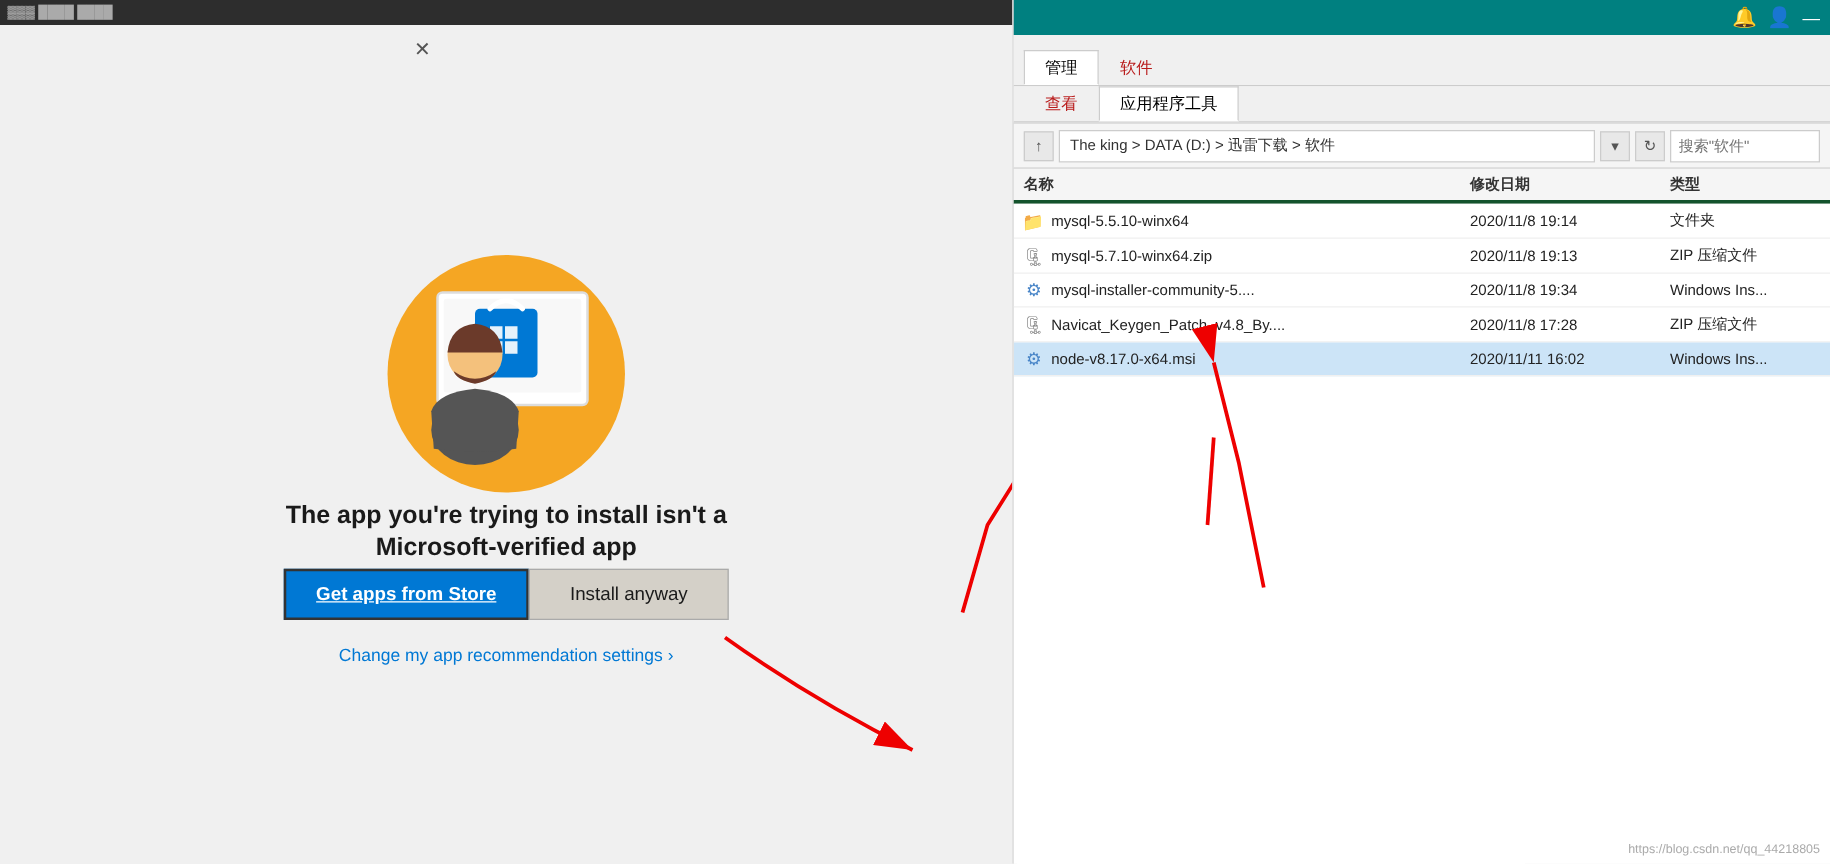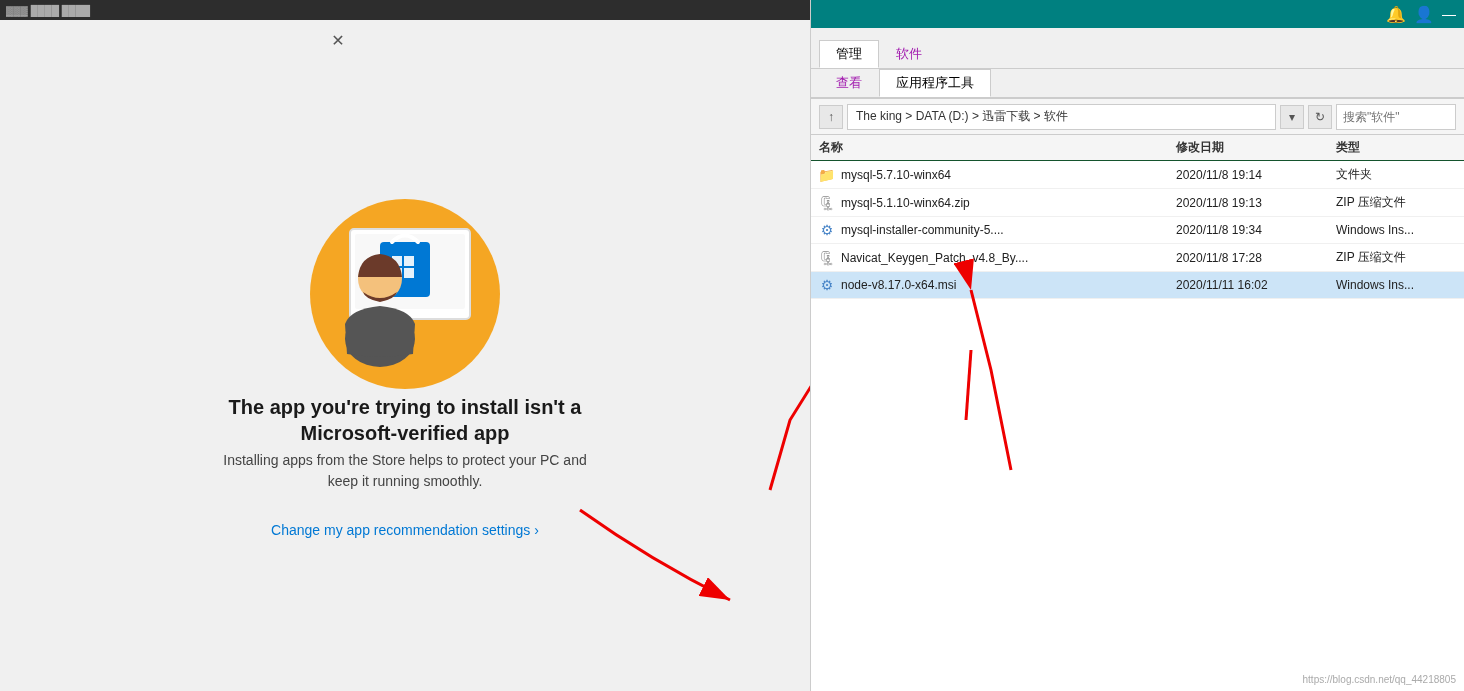--- a/index.html
+++ b/index.html
@@ -113,21 +113,21 @@
       background: #f5f5f5;
       border-bottom: 1px solid #ccc;
       padding: 0;
     }
 
     .ribbon-tab {
       padding: 4px 16px;
       font-size: 13px;
       cursor: pointer;
       border: 1px solid transparent;
-      color: #a21caf;
+      color: #b91c1c;
     }
 
     .ribbon-tab.active {
       background: #fff;
       border-color: #ccc;
       border-bottom-color: #fff;
       color: #000;
     }
 
     
@@ -181,21 +181,21 @@
       flex: 1;
       overflow-y: auto;
       background: #fff;
     }
 
     .file-list-header {
       display: grid;
       grid-template-columns: 1fr 160px 120px;
       padding: 4px 8px;
       background: #f5f5f5;
-      border-bottom: 1px solid #14532d;
+      border-bottom: 3px solid #14532d;
       font-size: 12px;
       font-weight: 600;
       color: #333;
     }
 
     .file-row {
       display: grid;
       grid-template-columns: 1fr 160px 120px;
       padding: 5px 8px;
       border-bottom: 1px solid #f0f0f0;
@@ -333,22 +333,25 @@
 
       <path d="M68 118 Q85 130 102 118 Q100 125 85 128 Q70 125 68 118 Z" fill="#6b3a2a"></path>
 
       <ellipse cx="85" cy="165" rx="35" ry="28" fill="#555"></ellipse>
 
       <path d="M50 150 Q55 135 85 132 Q115 135 120 150 L118 180 Q85 185 52 180 Z" fill="#555"></path>
     </svg>
   </div>
 
   <div class="dialog-title">The app you're trying to install isn't a Microsoft-verified app</div>
-  <div class="dialog-subtitle">Installing apps from the Store helps to protect your PC and keep it running smoothly.</div>
-
+
+  <div class="button-row">
+    <button class="btn-store">Get apps from Store</button>
+    <button class="btn-install">Install anyway</button>
+  </div>
 
   <a class="change-settings-link">
     <span>Change my app recommendation settings</span>
     <span>›</span>
   </a>
 
   <svg class="arrow-overlay" viewBox="0 0 810 691">
 
     <defs>
       <marker id="arrowhead1" markerWidth="10" markerHeight="7" refX="10" refY="3.5" orient="auto">
@@ -399,30 +402,30 @@
     <span>名称</span>
     <span>修改日期</span>
     <span>类型</span>
   </div>
 
   <div class="file-list">
 
     <div class="file-row">
       <div class="file-name-cell">
         <span class="file-icon folder-icon-yellow">📁</span>
-        <span class="file-name-text">mysql-5.7.10-winx64</span>
+        <span class="file-name-text">mysql-5.5.10-winx64</span>
       </div>
       <span>2020/11/8 19:14</span>
       <span>文件夹</span>
     </div>
 
     <div class="file-row">
       <div class="file-name-cell">
         <span class="file-icon" style="color:#888;">🗜</span>
-        <span class="file-name-text">mysql-5.1.10-winx64.zip</span>
+        <span class="file-name-text">mysql-5.7.10-winx64.zip</span>
       </div>
       <span>2020/11/8 19:13</span>
       <span>ZIP 压缩文件</span>
     </div>
 
     <div class="file-row">
       <div class="file-name-cell">
         <span class="file-icon" style="color:#4a86c8;">⚙</span>
         <span class="file-name-text">mysql-installer-community-5....</span>
       </div>

